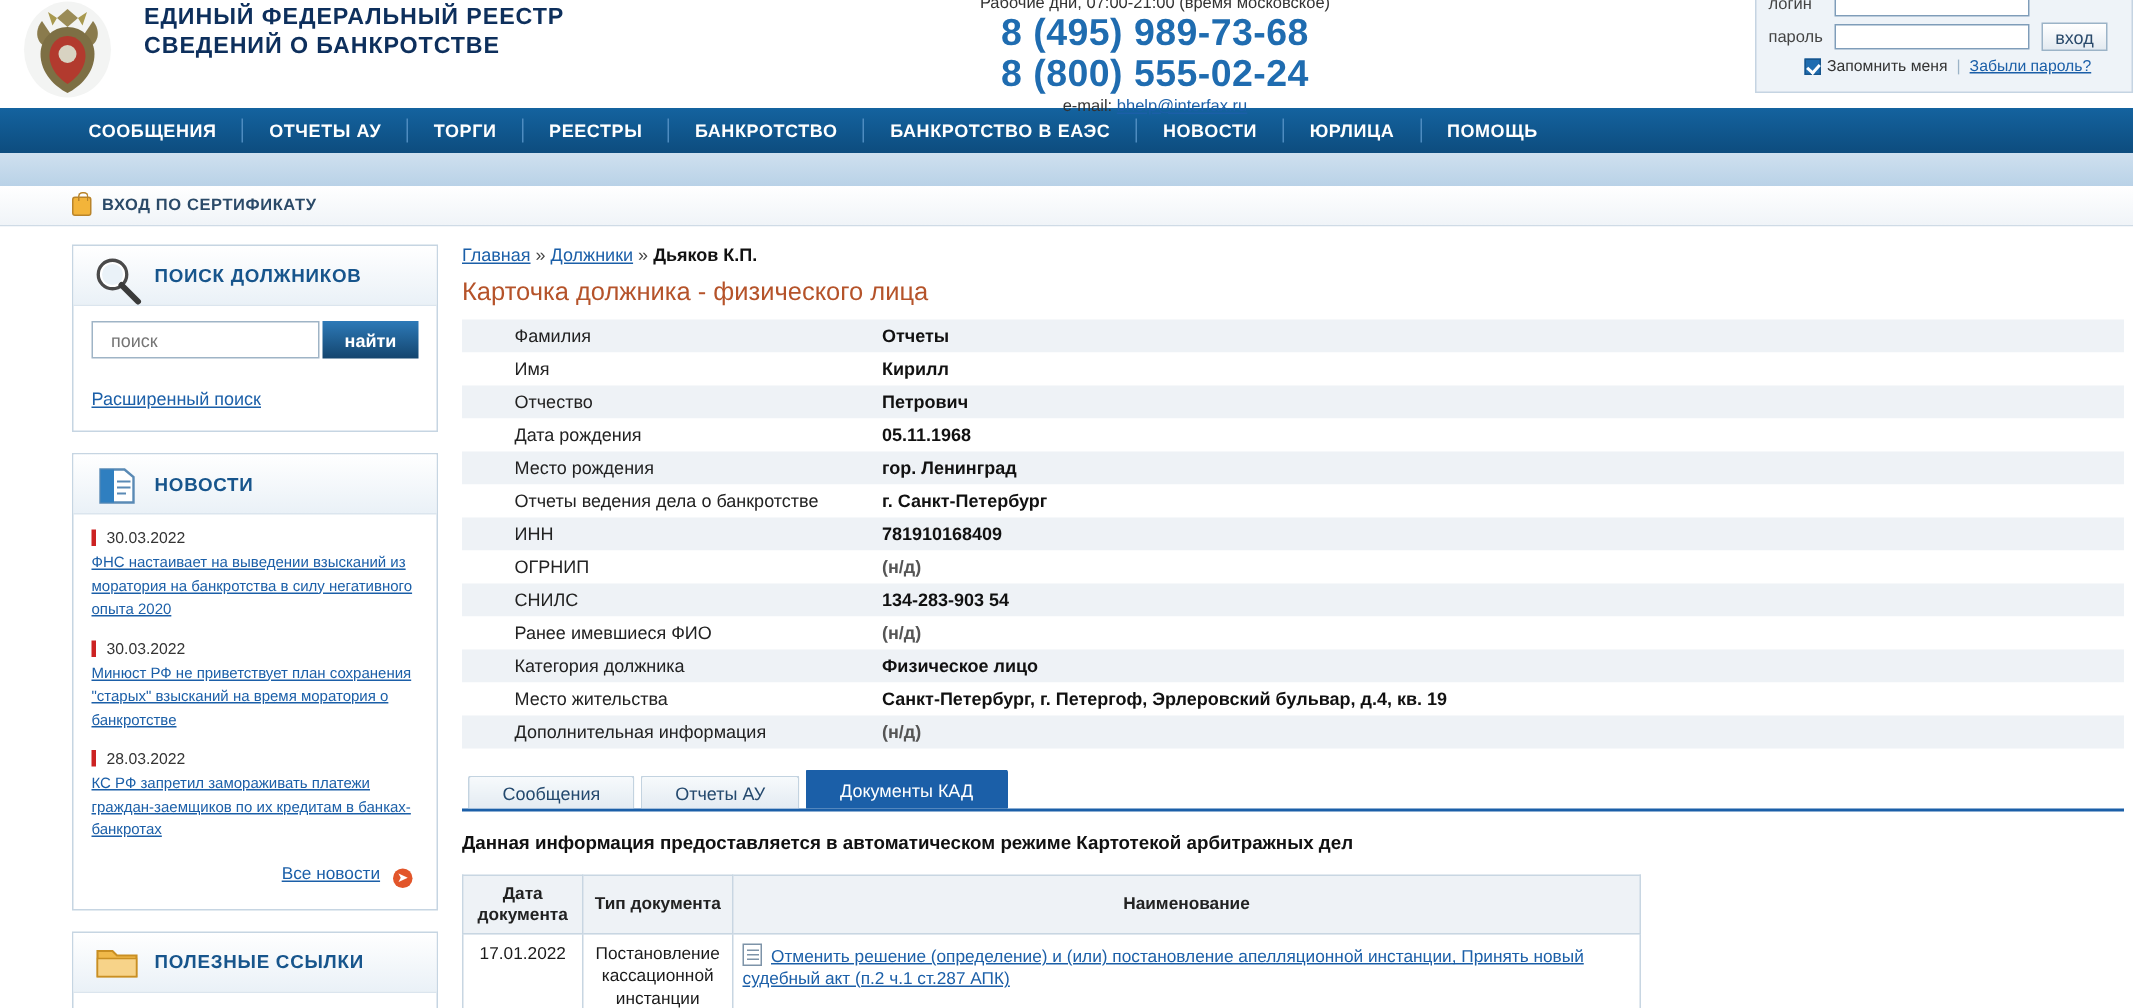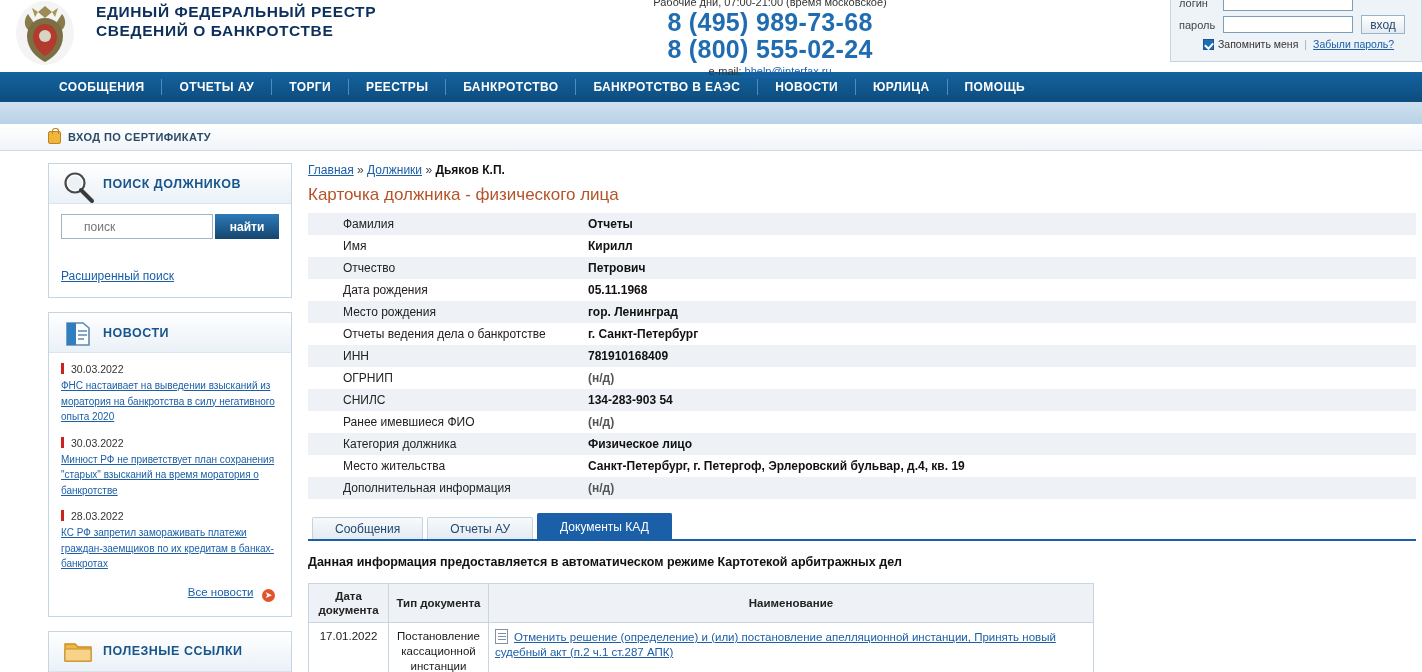--- a/index.html
+++ b/index.html
@@ -224,37 +224,37 @@
   }
   .links-ico {
     position: absolute; left: 14px; top: 7px;
     width: 30px; height: 26px;
   }
 
   .search-row { display: flex; }
   .search-input {
     width: 152px; height: 25px;
     border: 1px solid #9fb4c6;
-    padding: 0 22px;
+    padding: 0 12px;
     font-size: 12px;
     color: #777;
   }
   .search-btn {
     width: 66px; height: 25px;
     margin-left: 2px;
     background: linear-gradient(#2d7ab8,#14456e);
     color: #fff;
     font-size: 12px;
     font-weight: bold;
     border: none;
     cursor: pointer;
   }
   .adv-link {
     display: inline-block;
-    margin-top: 30px;
+    margin-top: 20px;
     font-size: 12px;
     color: #1b5fa8;
     text-decoration: underline;
   }
 
   .news-item { margin-bottom: 12px; }
   .news-date {
     font-size: 10.5px;
     color: #333;
     padding-left: 10px;

